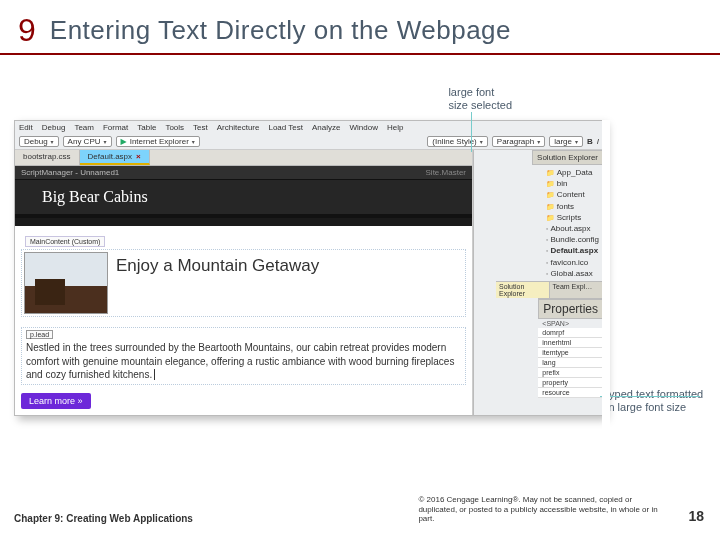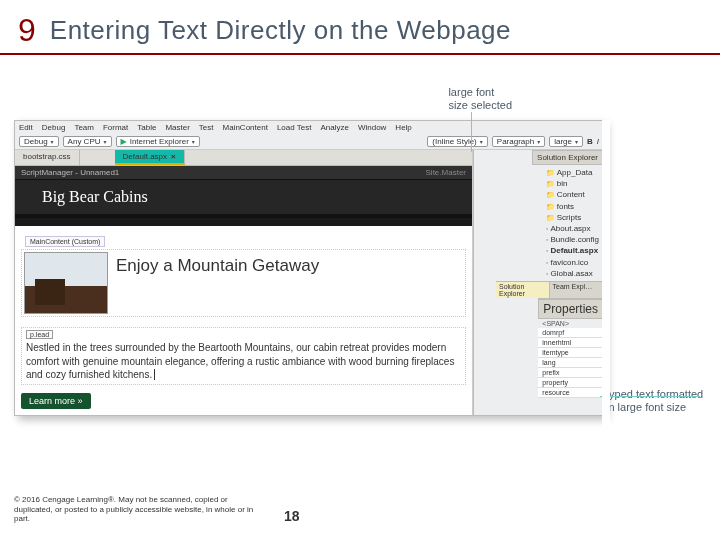--- a/index.html
+++ b/index.html
@@ -16,37 +16,37 @@
   .line-right { position: absolute; border-top: 1px solid #7cc; width: 100px; right: -96px; top: 276px; }
   .ide { border: 1px solid #bbb; background: #eceef0; font-size: 8px; color: #333; box-shadow: 4px 4px 8px rgba(0,0,0,.25); }
   .menubar { display: flex; gap: 9px; padding: 2px 4px; background: #eceef0; }
   .toolbar { display: flex; gap: 4px; padding: 2px 4px; align-items: center; border-bottom: 1px solid #ccc; }
   .toolbar .sel { border: 1px solid #999; background: #fff; padding: 0 4px; display: inline-flex; align-items: center; gap: 3px; border-radius: 2px; }
   .chev { font-size: 6px; color: #555; }
   .mainrow { display: flex; background: #fff; }
   .editor { flex: 1; border-right: 1px solid #ccc; }
   .tabbar { display: flex; background: #e0ded8; border-bottom: 1px solid #bbb; }
   .tab { padding: 2px 8px; background: #e0ded8; border-right: 1px solid #bbb; font-size: 8px; }
-  .tab.active { background: #14b8a6; border-bottom: 2px solid #e0b000; margin-left: 35px; }
+  .tab.active { background: #7dd3fc; border-bottom: 2px solid #e0b000; }
   .tab .x { color: #a00; margin-left: 4px; font-weight: bold; }
   .scriptbar { background: #303030; color: #ccc; padding: 2px 6px; font-size: 8px; border-bottom: 1px solid #111; }
   .scriptbar span { color: #bbb; }
   .brand { background: #262626; color: #fff; padding: 8px 27px; font-size: 16px; font-family: Georgia, serif; border-bottom: 4px solid #111; }
   .navstrip { background: #1a1a1a; height: 8px; }
   .tagline { background: #fafafa; border: 1px solid #c8c4e0; padding: 1px 4px; margin: 4px 0 2px 4px; font-size: 7px; display: inline-block; }
   .content { padding: 6px; background: #fff; }
   .hero { display: flex; gap: 8px; align-items: flex-start; border: 1px dotted #bcd; padding: 2px; }
   .hero-img { width: 84px; height: 62px; background: linear-gradient(#dfe6ec 55%, #4b2f1e 55%); border: 1px solid #999; position: relative; }
   .hero-img::after { content: ""; position: absolute; left: 10px; bottom: 8px; width: 30px; height: 26px; background: #3a2413; }
   .hero-h { font-size: 17px; color: #333; font-weight: 400; padding-top: 4px; }
   .p-lead { margin-top: 10px; border: 1px dotted #bcd; padding: 2px 4px; }
   .p-lead .lbl { display: inline-block; border: 1px solid #999; padding: 0 3px; font-size: 7px; background: #fafafa; margin-bottom: 2px; }
   .p-lead .txt { font-size: 10px; line-height: 1.35; color: #333; }
   .caret { display: inline-block; width: 1px; height: 11px; background: #333; vertical-align: text-bottom; margin-left: 2px; }
-  .learn { margin-top: 8px; display: inline-block; background: #14532d; color: #fff; padding: 3px 8px; font-size: 9px; border-radius: 2px; }
+  .learn { margin-top: 8px; display: inline-block; background: #6d28d9; color: #fff; padding: 3px 8px; font-size: 9px; border-radius: 2px; }
   .panel { width: 130px; background: #eceef0; border-left: 1px solid #bbb; display: flex; flex-direction: column; align-items: flex-end; }
   .panel-h { background: #d8d6cc; border: 1px solid #bbb; padding: 2px 4px; font-size: 8px; color: #333; }
   .search { display: flex; padding: 2px 4px; border-bottom: 1px solid #ccc; }
   .search input { flex: 1; font-size: 7px; border: 1px solid #aaa; padding: 1px 2px; }
   .tree { padding: 2px 4px; font-size: 8px; line-height: 1.4; }
   .tree .fld::before { content: "📁"; font-size: 7px; margin-right: 2px; }
   .tree .fil::before { content: "▫"; font-size: 7px; margin-right: 2px; color: #888; }
   .tree .ind1 { padding-left: 10px; }
   .tree .bold { font-weight: bold; }
   .prop { border-top: 1px solid #bbb; }
@@ -81,23 +81,23 @@
     </div>
     <div class="line-right"></div>
 
     <div class="ide">
       <div class="menubar" id="menubar">
           <span>Edit</span>
           <span>Debug</span>
           <span>Team</span>
           <span>Format</span>
           <span>Table</span>
-          <span>Master</span>
+          <span>Tools</span>
           <span>Test</span>
-          <span>MainContent</span>
+          <span>Architecture</span>
           <span>Load Test</span>
           <span>Analyze</span>
           <span>Window</span>
           <span>Help</span>
         </div>
       <div class="toolbar">
         <span class="sel">
             <span>Debug</span>
             <span class="chev">▾</span>
           </span>
@@ -182,16 +182,17 @@
                 <div>resource</div>
               </div>
           </div>
         </div>
       </div>
       <div class="wavy-right"></div>
     </div>
   </div>
 
   <div class="footer">
+    <div class="ch">Chapter 9: Creating Web Applications</div>
     <div class="cp">© 2016 Cengage Learning®. May not be scanned, copied or duplicated, or posted to a publicly accessible website, in whole or in part.</div>
     <div class="pn">18</div>
   </div>
 </div>
 
 </body></html>

